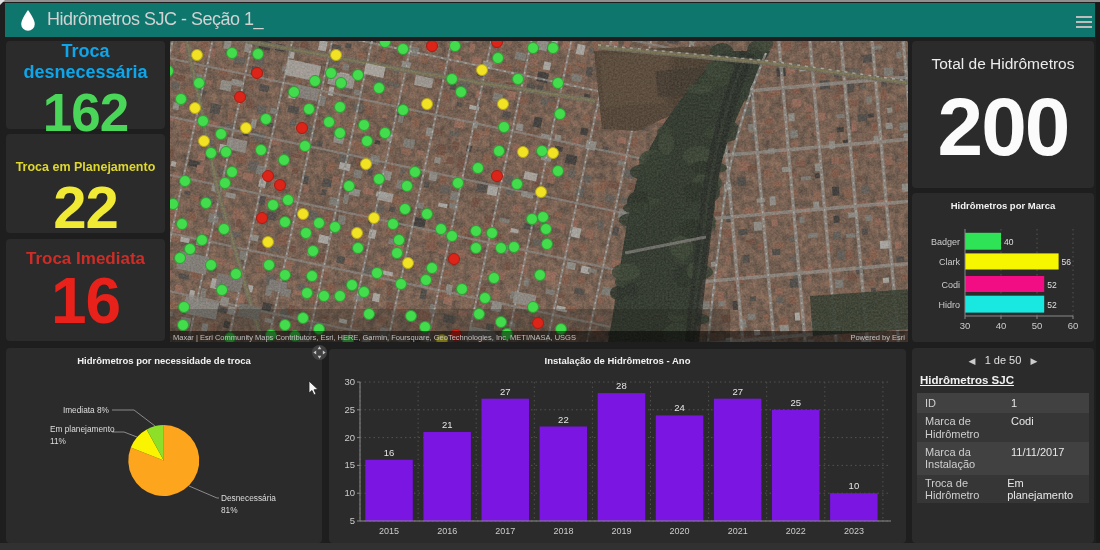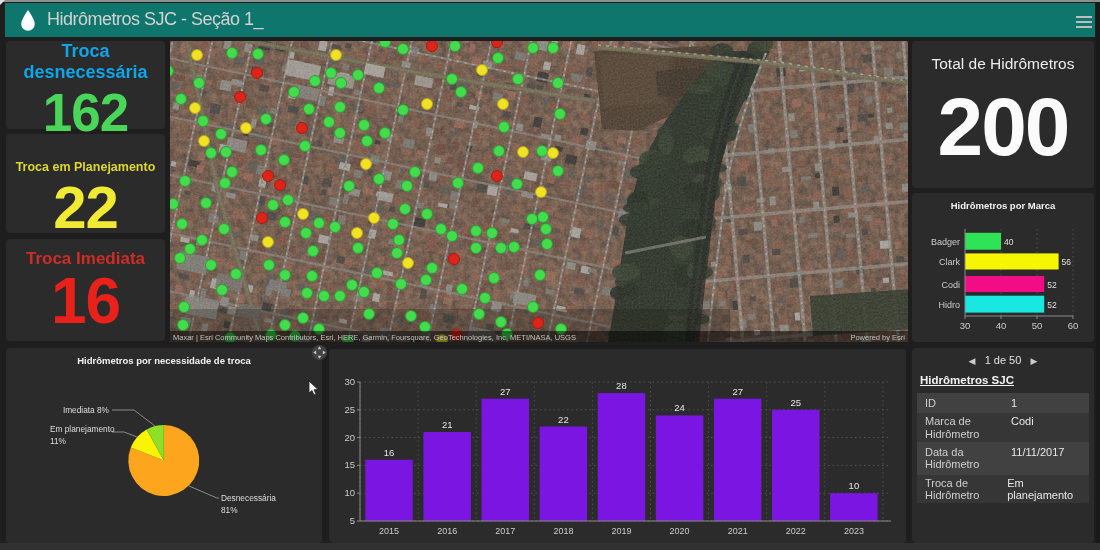--- a/index.html
+++ b/index.html
@@ -2250,20 +2250,21 @@
 </div>
 <svg class="abs" style="left:311px;top:344px;" width="17" height="17" viewBox="0 0 18 18">
   <circle cx="9" cy="9" r="8" fill="#484848" opacity="0.8"></circle>
   <path d="M9 2.5 L11 5.5 L7 5.5 Z M9 15.5 L11 12.5 L7 12.5 Z M2.5 9 L5.5 7 L5.5 11 Z M15.5 9 L12.5 7 L12.5 11 Z" fill="#c9c9c9"></path>
 </svg>
 <svg class="abs" style="left:308px;top:380px;" width="12" height="17" viewBox="0 0 12 17">
   <path d="M1 1 L1 13 L4 10.5 L6 15 L8 14 L6 9.8 L10 9.5 Z" fill="#f5f5f5" stroke="#222" stroke-width="0.8"></path>
 </svg>
 
 <div class="panel" style="left:329px;top:349px;width:577px;height:194px;">
+  <div class="ptitle" style="margin-top:6px;font-size:9.5px;">Instalação de Hidrômetros - Ano</div>
   <svg width="577" height="194" viewBox="0 0 577 194" style="position:absolute;left:0;top:0;">
 <line x1="31" y1="33.0" x2="562" y2="33.0" stroke="#55534f" stroke-width="1" stroke-dasharray="1.5 3"></line>
 <line x1="31" y1="60.8" x2="562" y2="60.8" stroke="#55534f" stroke-width="1" stroke-dasharray="1.5 3"></line>
 <line x1="31" y1="88.6" x2="562" y2="88.6" stroke="#55534f" stroke-width="1" stroke-dasharray="1.5 3"></line>
 <line x1="31" y1="116.4" x2="562" y2="116.4" stroke="#55534f" stroke-width="1" stroke-dasharray="1.5 3"></line>
 <line x1="31" y1="144.2" x2="562" y2="144.2" stroke="#55534f" stroke-width="1" stroke-dasharray="1.5 3"></line>
 <line x1="31" y1="172.0" x2="562" y2="172.0" stroke="#55534f" stroke-width="1" stroke-dasharray="1.5 3"></line>
 <line x1="31.0" y1="33.0" x2="31.0" y2="172.0" stroke="#514f4b" stroke-width="1" stroke-dasharray="1.5 3"></line>
 <line x1="89.1" y1="33.0" x2="89.1" y2="172.0" stroke="#514f4b" stroke-width="1" stroke-dasharray="1.5 3"></line>
 <line x1="147.2" y1="33.0" x2="147.2" y2="172.0" stroke="#514f4b" stroke-width="1" stroke-dasharray="1.5 3"></line>
@@ -2326,21 +2327,21 @@
   <div style="position:absolute;left:5px;top:45px;width:172px;font-size:11px;line-height:1.12;">
     <div style="background:#414141;padding:4px 0 4px 8px;display:flex;">
         <span style="width:86px;color:#cfcfcf;">ID</span>
         <span style="color:#e8e8e8;">1</span>
       </div>
     <div style="background:#363636;padding:2px 0 2px 8px;display:flex;">
         <span style="width:86px;color:#cfcfcf;">Marca de<br>Hidrômetro</span>
         <span style="color:#e8e8e8;">Codi</span>
       </div>
     <div style="background:#414141;padding:4px 0 4px 8px;display:flex;">
-        <span style="width:86px;color:#cfcfcf;">Data da Hidrômetro</span>
+        <span style="width:86px;color:#cfcfcf;">Marca da Instalação</span>
         <span style="color:#e8e8e8;">11/11/2017</span>
       </div>
     <div style="background:#363636;padding:2px 0 2px 8px;display:flex;">
         <span style="width:86px;color:#cfcfcf;">Troca de<br>Hidrômetro</span>
         <span style="color:#e8e8e8;">Em planejamento</span>
       </div>
   </div>
 </div>
 
 </body></html>

